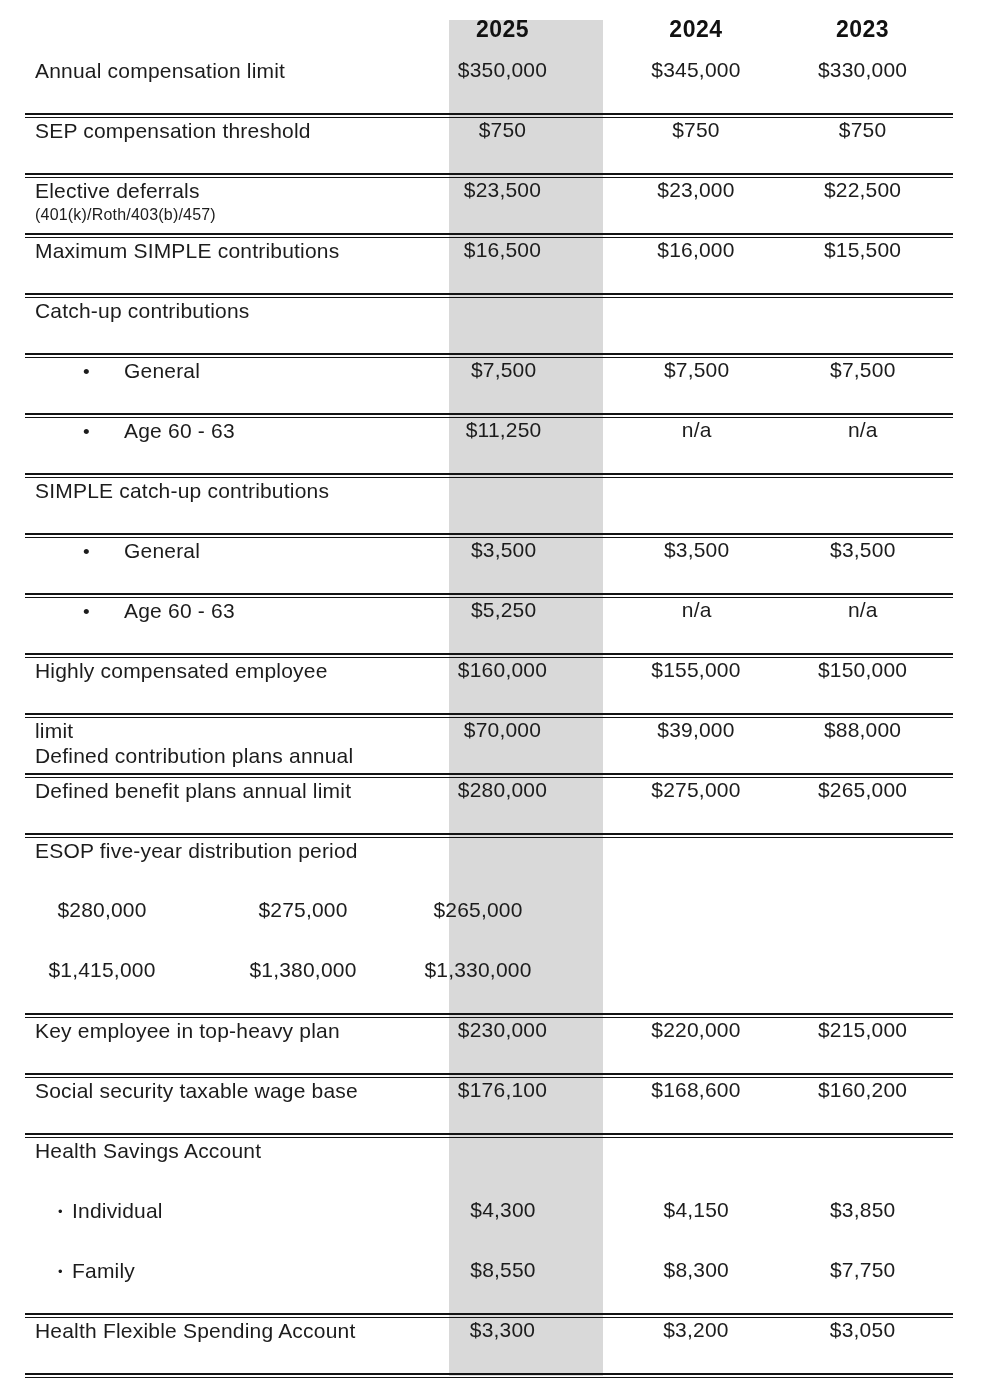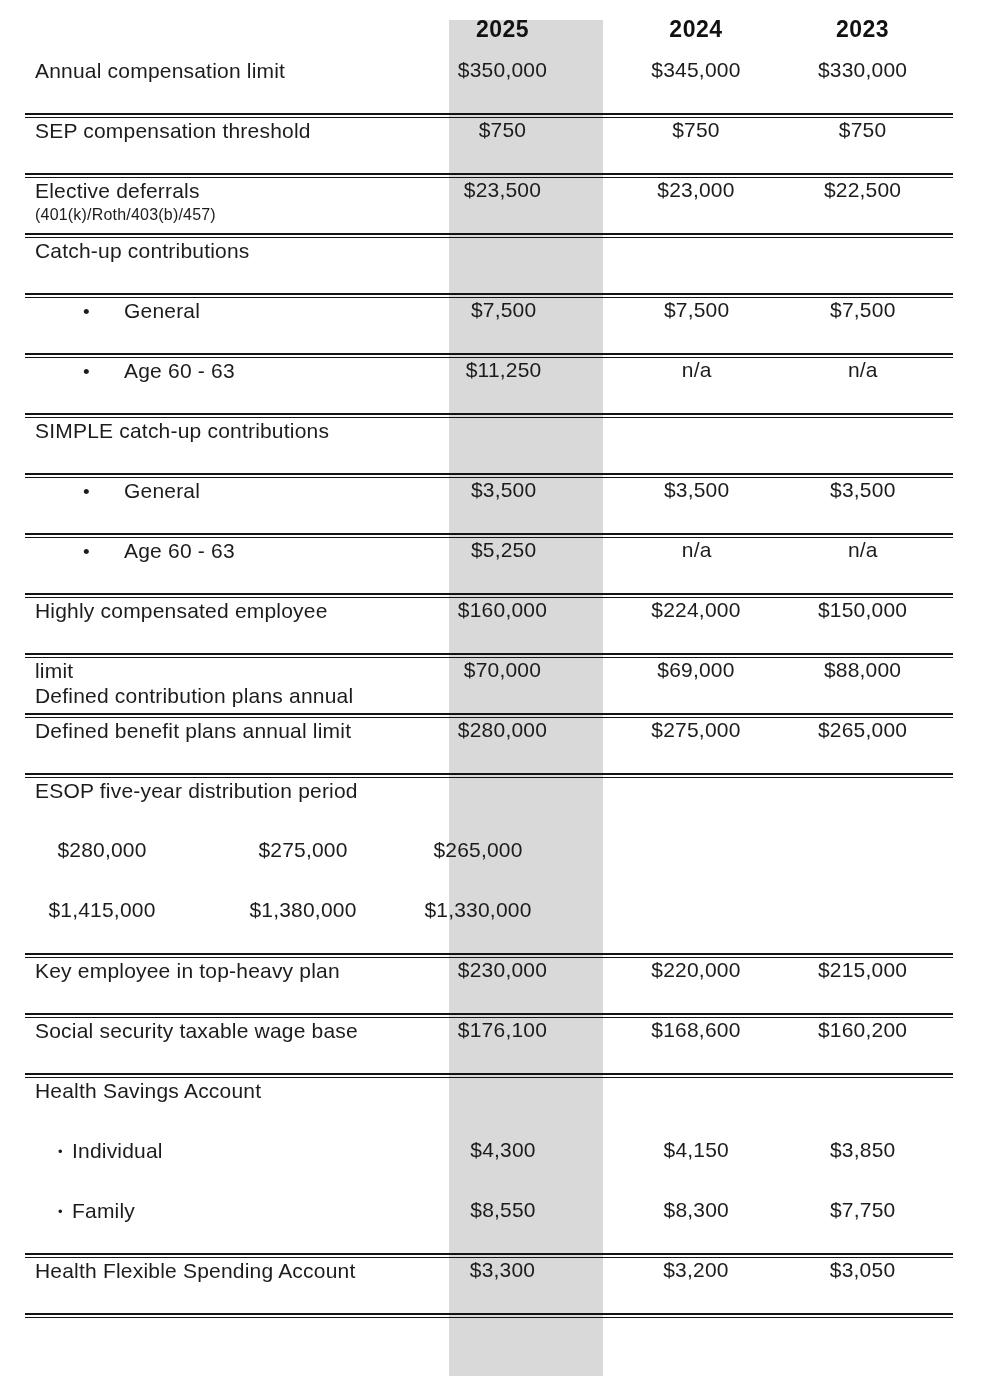--- a/index.html
+++ b/index.html
@@ -130,20 +130,27 @@
           <div class="rule"></div>
         </div>
         <div class="row">
           <div class="cell-label"><span><span style="display: block;">Elective deferrals</span><span class="sub-label" style="display: block;">(401(k)/Roth/403(b)/457)</span></span></div>
           <div class="cell-val c25">$23,500</div>
           <div class="cell-val c24">$23,000</div>
           <div class="cell-val c23">$22,500</div>
           <div class="rule"></div>
         </div>
         <div class="row">
+          <div class="cell-label"><span>Maximum SIMPLE contributions</span></div>
+          <div class="cell-val c25">$16,500</div>
+          <div class="cell-val c24">$16,000</div>
+          <div class="cell-val c23">$15,500</div>
+          <div class="rule"></div>
+        </div>
+        <div class="row">
           <div class="cell-label"><span>Catch-up contributions</span></div>
           <div class="cell-val c25"></div>
           <div class="cell-val c24"></div>
           <div class="cell-val c23"></div>
           <div class="rule"></div>
         </div>
         <div class="row indent-lg">
           <div class="cell-label"><span><span class="bullet-lg">•</span><span>General</span></span></div>
           <div class="cell-val c25">$7,500</div>
           <div class="cell-val c24">$7,500</div>
@@ -174,28 +181,28 @@
         <div class="row indent-lg">
           <div class="cell-label"><span><span class="bullet-lg">•</span><span>Age 60 - 63</span></span></div>
           <div class="cell-val c25">$5,250</div>
           <div class="cell-val c24">n/a</div>
           <div class="cell-val c23">n/a</div>
           <div class="rule"></div>
         </div>
         <div class="row">
           <div class="cell-label"><span>Highly compensated employee</span></div>
           <div class="cell-val c25">$160,000</div>
-          <div class="cell-val c24">$224,000</div>
+          <div class="cell-val c24">$155,000</div>
           <div class="cell-val c23">$150,000</div>
           <div class="rule"></div>
         </div>
         <div class="row">
           <div class="cell-label"><span><span style="display: block;">limit</span><span style="display: block;">Defined contribution plans annual</span></span></div>
           <div class="cell-val c25">$70,000</div>
-          <div class="cell-val c24">$69,000</div>
+          <div class="cell-val c24">$39,000</div>
           <div class="cell-val c23">$88,000</div>
           <div class="rule"></div>
         </div>
         <div class="row">
           <div class="cell-label"><span>Defined benefit plans annual limit</span></div>
           <div class="cell-val c25">$280,000</div>
           <div class="cell-val c24">$275,000</div>
           <div class="cell-val c23">$265,000</div>
           <div class="rule"></div>
         </div>

